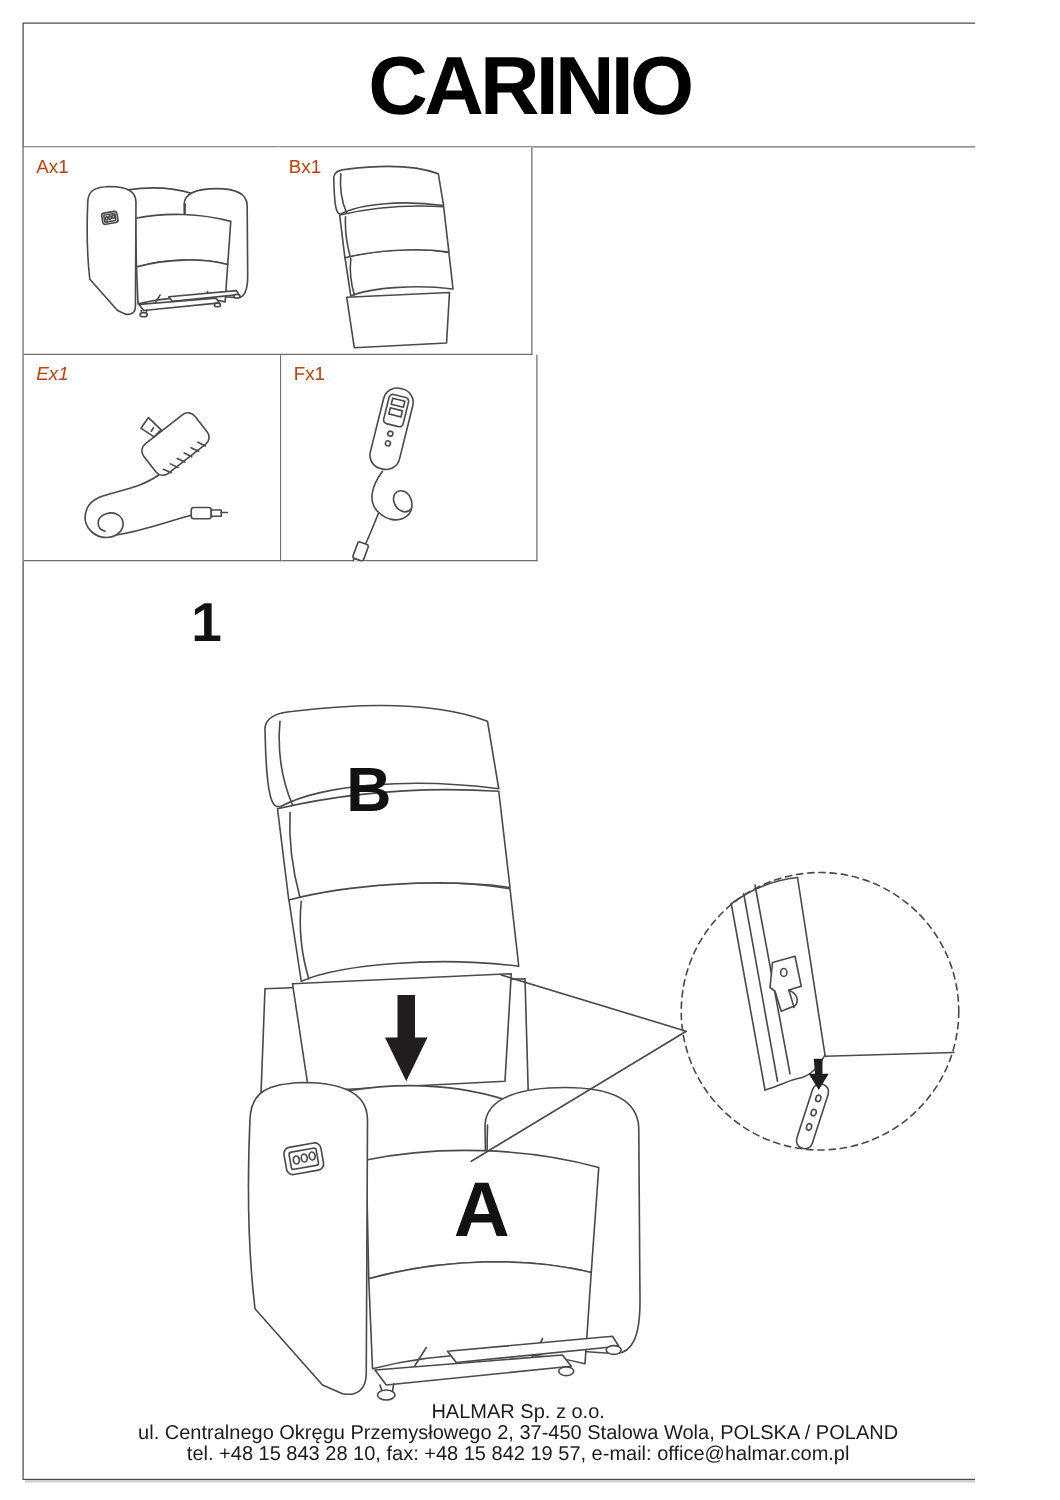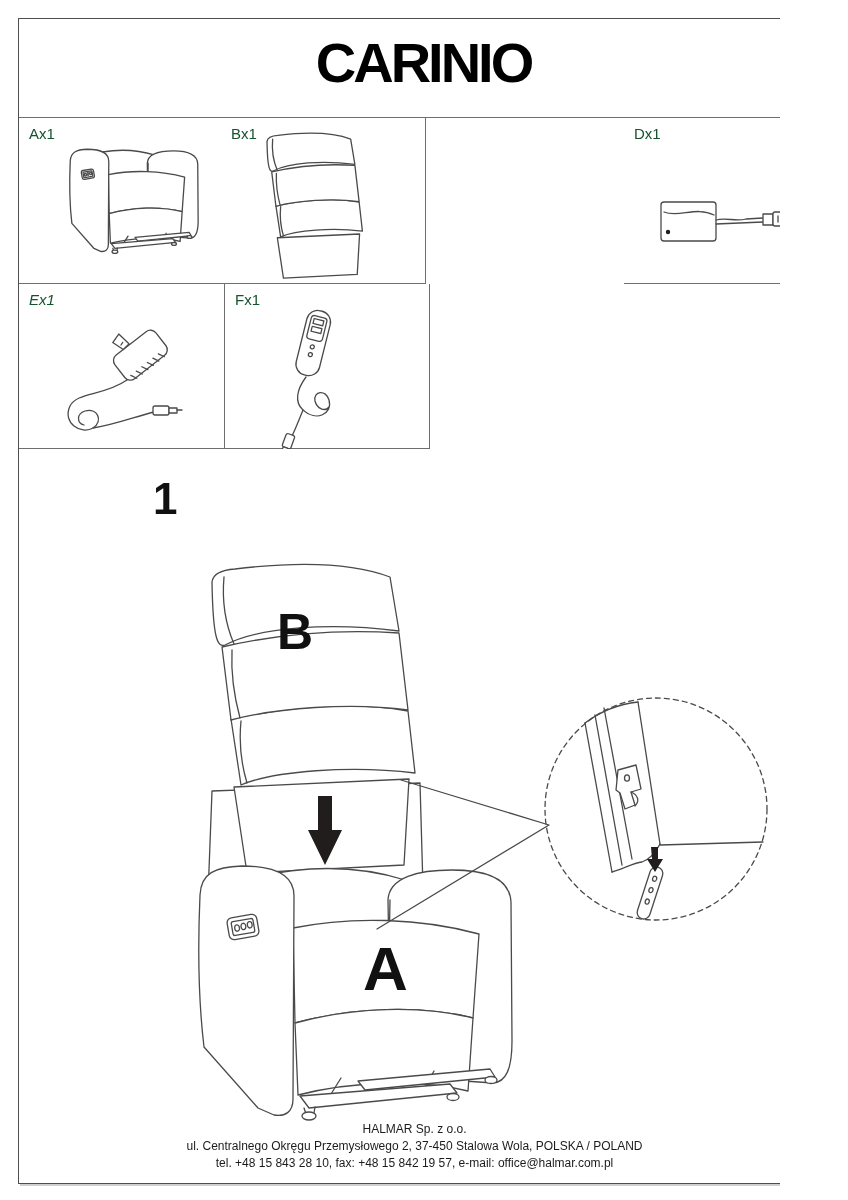--- a/index.html
+++ b/index.html
@@ -2,38 +2,38 @@
 <html><head>
 <meta charset="utf-8">
 <style>
   * { margin:0; padding:0; box-sizing:border-box; }
   body { background:#fff; font-family:"Liberation Sans", sans-serif; color:#1a1a1a; }
   #canvas { position:relative; width:780px; height:1200px; background:#fff; overflow:hidden; }
   #sheet { position:absolute; left:18px; top:18px; width:811px; height:1166px;
            border:1px solid #4e4e4e; background:#fff; box-shadow:2px 2px 0 rgba(120,120,120,.35); }
   .titlebar { position:absolute; left:0; top:0; width:100%; height:99px; border-bottom:1px solid #6e6e6e; }
   .doc-title { position:absolute; left:0; top:16px; width:100%; text-align:center;
-               font-size:56px; font-weight:bold; letter-spacing:-3px; color:#000; line-height:1; }
+               font-size:66px; font-weight:bold; letter-spacing:-3px; color:#000; line-height:1; }
   .version { position:absolute; right:5px; top:2px; font-size:11px; font-weight:bold; color:#222; }
   .cell { position:absolute; background:#fff; }
   .b-r { border-right:1px solid #6e6e6e; }
   .b-b { border-bottom:1px solid #6e6e6e; }
-  .part-label { position:absolute; left:10px; top:7px; font-size:15px; color:#14532d;text-align:right; }
+  .part-label { position:absolute; left:10px; top:7px; font-size:15px; color:#c2410c;text-align:right; }
   .cell svg { position:absolute; left:0; top:0; }
   svg path, svg rect, svg ellipse, svg circle, svg line, svg polyline {
       stroke:#4a4a4a; stroke-width:1.3; fill:none; stroke-linecap:round; stroke-linejoin:round; }
   .wfill { fill:#ffffff; }
   .dark { fill:#221d1d; stroke:none; }
   #lw-chair *, #lw-backrest * { vector-effect:non-scaling-stroke; }
   .step-num { position:absolute; left:134px; top:455px; font-size:44px; font-weight:bold; color:#111; }
   .lbl-b { position:absolute; left:258px; top:584px; font-size:50px; font-weight:bold; color:#111; }
   .lbl-a { position:absolute; left:344px; top:914px; font-size:62px; font-weight:bold; color:#111; }
   #main-art { position:absolute; left:0; top:430px; }
   .footer { position:absolute; left:0; right:18px; top:1102px; text-align:center;
-            font-size:12px; line-height:17px; color:#1c1c1c; }
+            font-size:16px; line-height:17px; color:#1c1c1c; }
   .pagenum { position:absolute; right:7px; bottom:-6px; font-size:70px; font-weight:bold;
              line-height:1; color:#111; }
   .nowosc { position:absolute; right:-23px; top:1155px; width:72px; text-align:center;
             font-size:14.5px; font-weight:bold; color:#e2231a; letter-spacing:.5px;
             transform:rotate(-44deg); }
 </style>
 </head>
 <body>
 
 <svg width="0" height="0" style="position:absolute" aria-hidden="true">
@@ -83,32 +83,20 @@
     <div class="cell b-r b-b" style="left:0; top:99px; width:206px; height:166px;">
       <span class="part-label">Ax1</span>
       <svg width="206" height="166">
         <use href="#lw-chair" transform="translate(50,30) scale(0.41) translate(-196,-862)"></use>
       </svg>
     </div>
     <div class="cell b-r b-b" style="left:202px; top:99px; width:205px; height:166px;text-decoration:underline;">
       <span class="part-label">Bx1</span>
       <svg width="205" height="166">
         <use href="#lw-backrest" transform="translate(46,14) scale(0.47) translate(-211,-561)"></use>
-      </svg>
-    </div>
-    <div class="cell b-b" style="left:605px; top:99px; width:206px; height:166px;">
-      <span class="part-label">Dx1</span>
-      <svg width="206" height="166">
-        <rect class="wfill" x="37" y="84" width="55" height="39" rx="3"></rect>
-        <path d="M40,94 C55,100 72,88 90,97"></path>
-        <circle class="dark" cx="44" cy="114" r="2.2"></circle>
-        <path d="M92,102 C102,99 112,104 122,101 L139,100 M92,106 L139,104"></path>
-        <rect class="wfill" x="139" y="96" width="10" height="11"></rect>
-        <rect class="wfill" x="149" y="94" width="19" height="14" rx="2"></rect>
-        <path d="M154,98 L154,104 M159,98 L159,104"></path>
       </svg>
     </div>
 
     <div class="cell b-r b-b" style="left:0; top:265px; width:206px; height:165px;font-style:italic;">
       <span class="part-label">Ex1</span>
       <svg width="206" height="165">
         <g transform="translate(122,72) rotate(-38)">
           <rect class="wfill" x="-26" y="-16" width="52" height="30" rx="7"></rect>
           <path d="M-20,9 L-17,15 M-13,9 L-10,15 M-6,9 L-3,15 M1,9 L4,15 M8,9 L11,15 M15,9 L18,15"></path>
           <path class="wfill" d="M-10,-16 L-14,-28 L-4,-31 L-2,-17 Z"></path>

